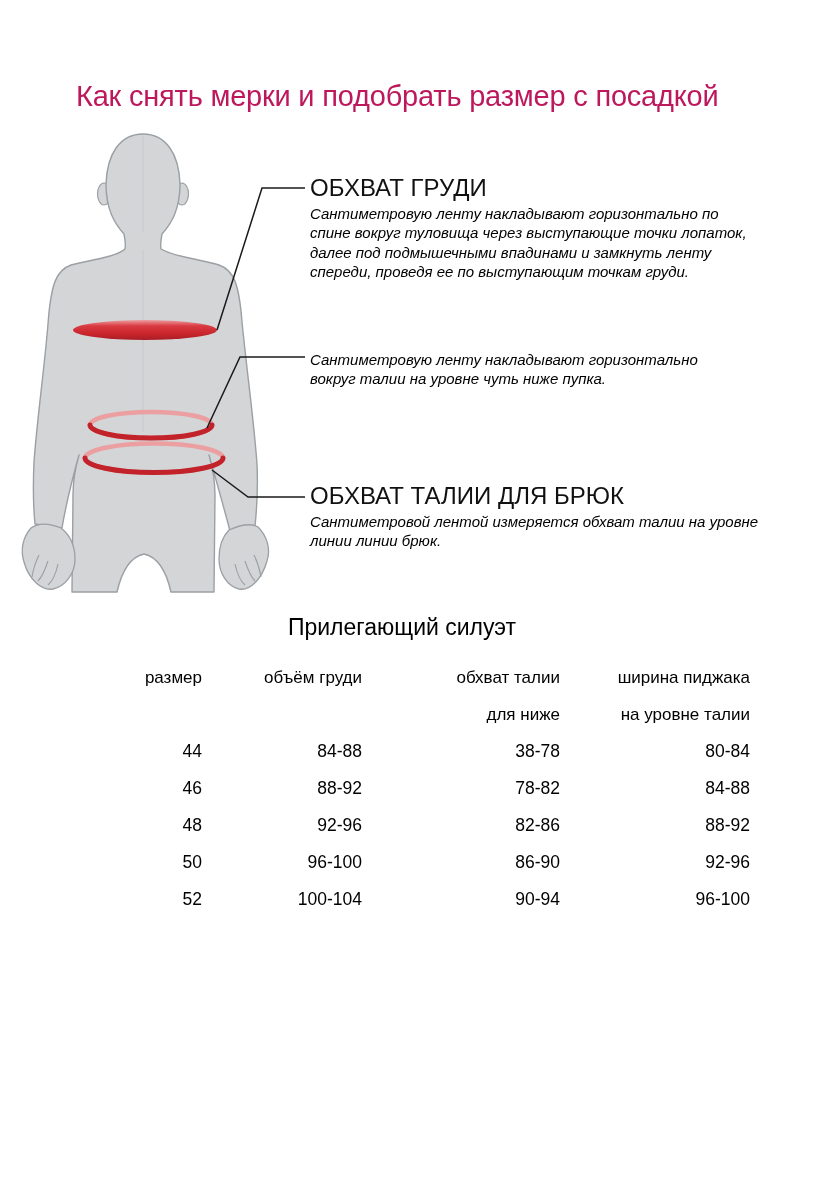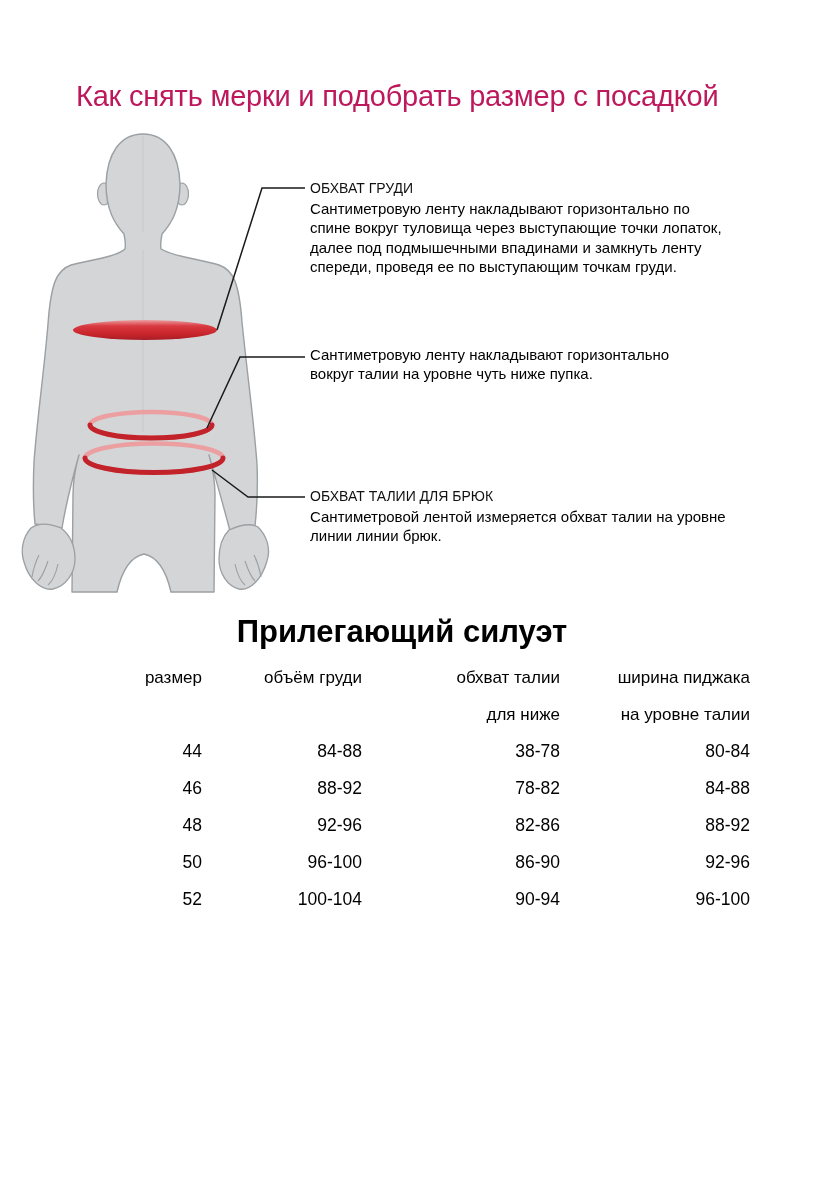--- a/index.html
+++ b/index.html
@@ -9,31 +9,31 @@
     overflow:hidden;
   }
   .abs{position:absolute;}
   .page-title{
     left:76px;top:80px;font-size:29px;font-weight:400;color:#be185d;
     white-space:nowrap;letter-spacing:-0.2px;
   }
   .figure-svg{left:20px;top:132px;width:285px;height:470px;}
   .section{left:310px;width:470px;}
   .section-heading{
-    font-size:14px;font-weight:400;color:#111;white-space:nowrap;line-height:22px;
+    font-size:24px;font-weight:400;color:#111;white-space:nowrap;line-height:22px;
   }
   .section-body{
-    font-size:15px;line-height:19.4px;color:#000;white-space:pre-line;
+    font-size:15px;line-height:19.4px;color:#000;white-space:pre-line;margin-top:5px;font-style:italic;
   }
   .sec-1{top:177px;}
   .sec-2{top:345px;}
   .sec-3{top:485px;}
   .table-title{
     top:614px;left:402px;transform:translateX(-50%);
-    font-size:31px;font-weight:700;white-space:nowrap;
+    font-size:23px;font-weight:400;white-space:nowrap;
   }
   .size-table{
     left:60px;top:659px;width:690px;border-collapse:collapse;table-layout:fixed;
   }
   .size-table td{
     text-align:right;vertical-align:middle;font-size:17.5px;padding:0;height:37px;
   }
   .size-table .hdr td{font-size:17px;}
 </style>
 </head>

